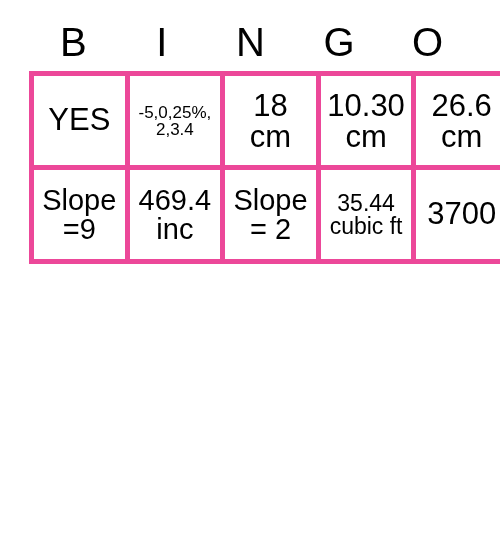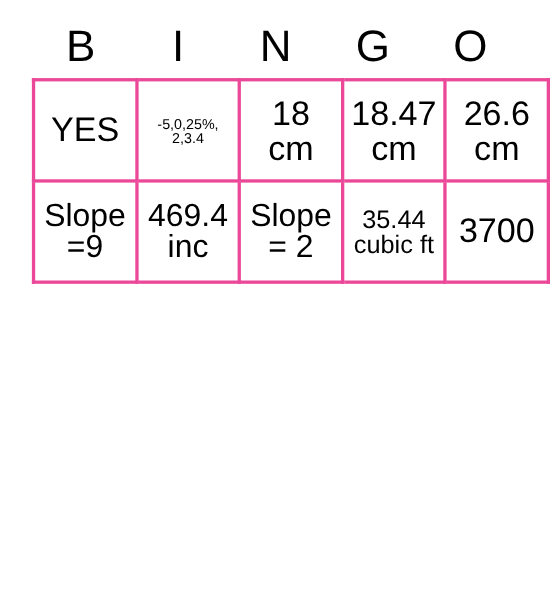--- a/index.html
+++ b/index.html
@@ -36,36 +36,36 @@
     color: #000;
   }
   table.grid {
     border-collapse: collapse;
     width: 443px;
     table-layout: fixed;
   }
   table.grid td {
     width: 88.6px;
     height: 89px;
-    border: 3px solid #ec4899;
+    border: 5px solid #ec4899;
     text-align: center;
     vertical-align: middle;
     padding: 0 1px;
     overflow: visible;
     white-space: nowrap;
     color: #000;
   }
   .cell-text {
     display: block;
     line-height: 1.05;
   }
   .fs-lg  { font-size: 31px; }
   .fs-md  { font-size: 29px; }
   .fs-sm  { font-size: 23px; }
-  .fs-xs  { font-size: 13px; }
+  .fs-xs  { font-size: 17px; }
   .tight  { line-height: 1.0; }
 </style>
 </head>
 <body>
 
 <div id="bingo-card">
 
   <div class="header-row">
       <div class="header-cell">B</div>
       <div class="header-cell">I</div>
@@ -82,21 +82,21 @@
           </td>
           <td>
             <span class="cell-text fs-xs tight">-5,0,25%,</span>
             <span class="cell-text fs-xs tight">2,3.4</span>
           </td>
           <td>
             <span class="cell-text fs-lg tight">18</span>
             <span class="cell-text fs-lg tight">cm</span>
           </td>
           <td>
-            <span class="cell-text fs-lg tight">18.47</span>
+            <span class="cell-text fs-lg tight">10.30</span>
             <span class="cell-text fs-lg tight">cm</span>
           </td>
           <td>
             <span class="cell-text fs-lg tight">26.6</span>
             <span class="cell-text fs-lg tight">cm</span>
           </td>
         </tr>
         <tr>
           <td>
             <span class="cell-text fs-md tight">Slope</span>

